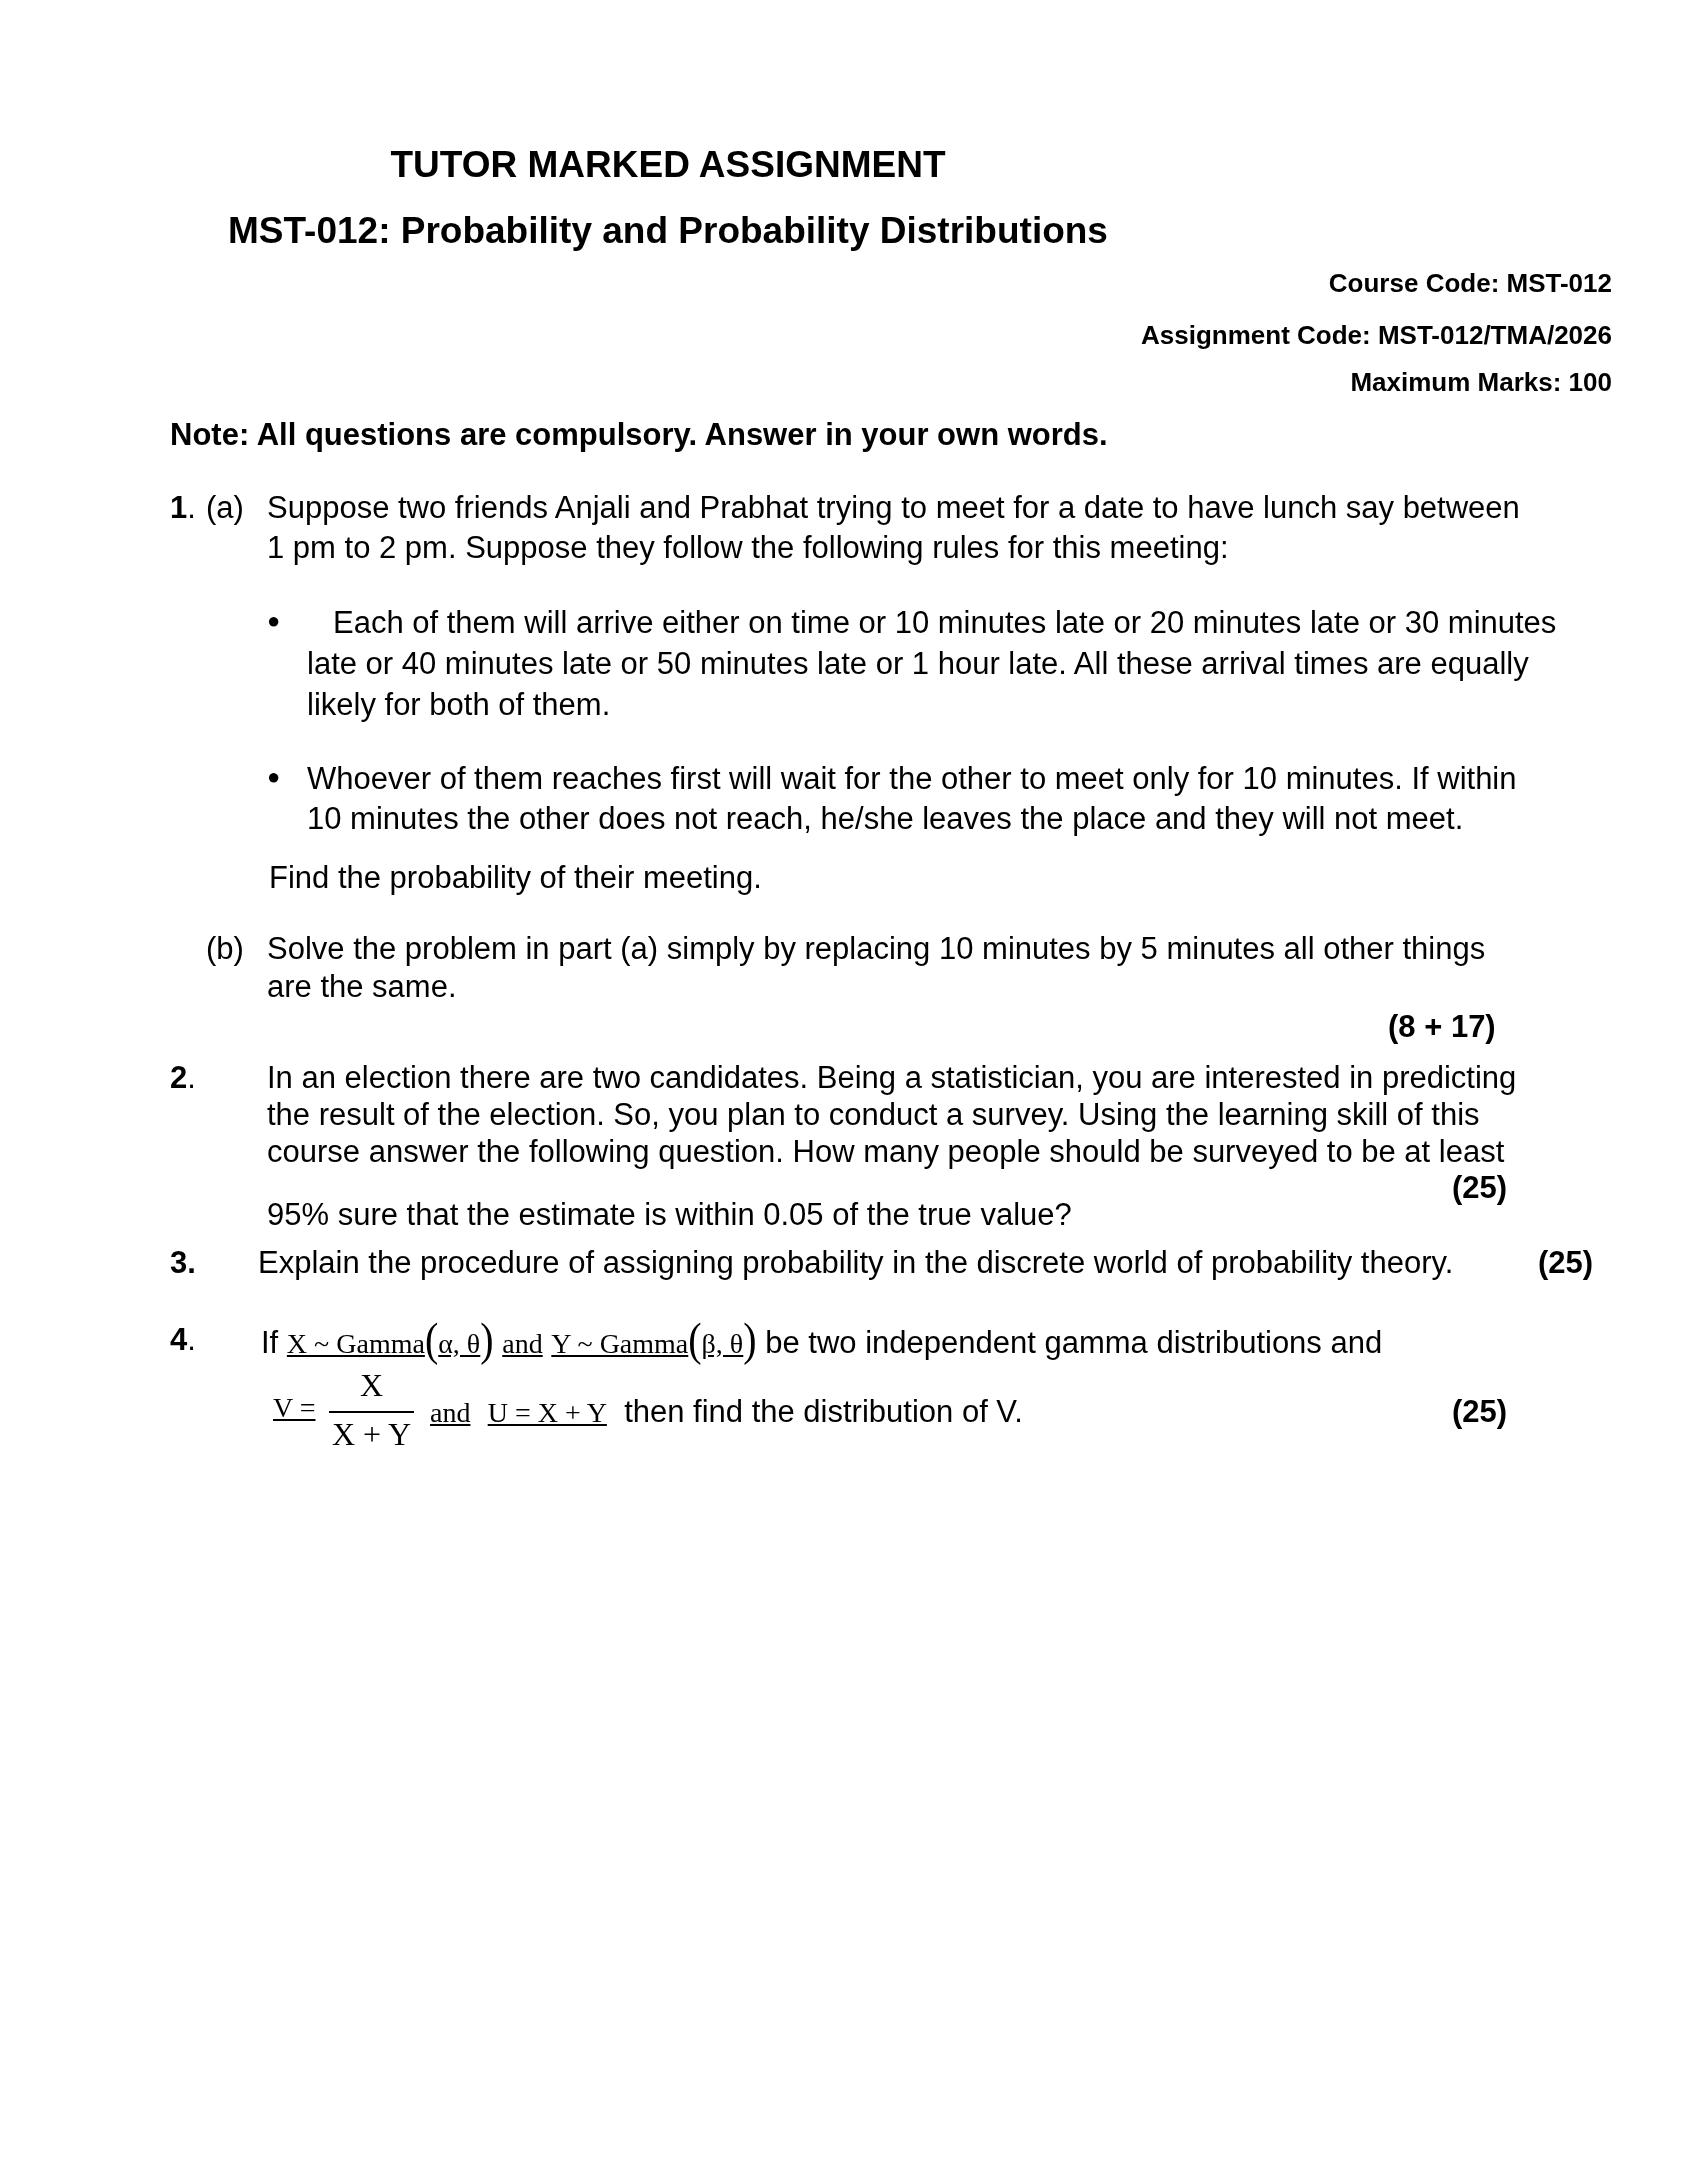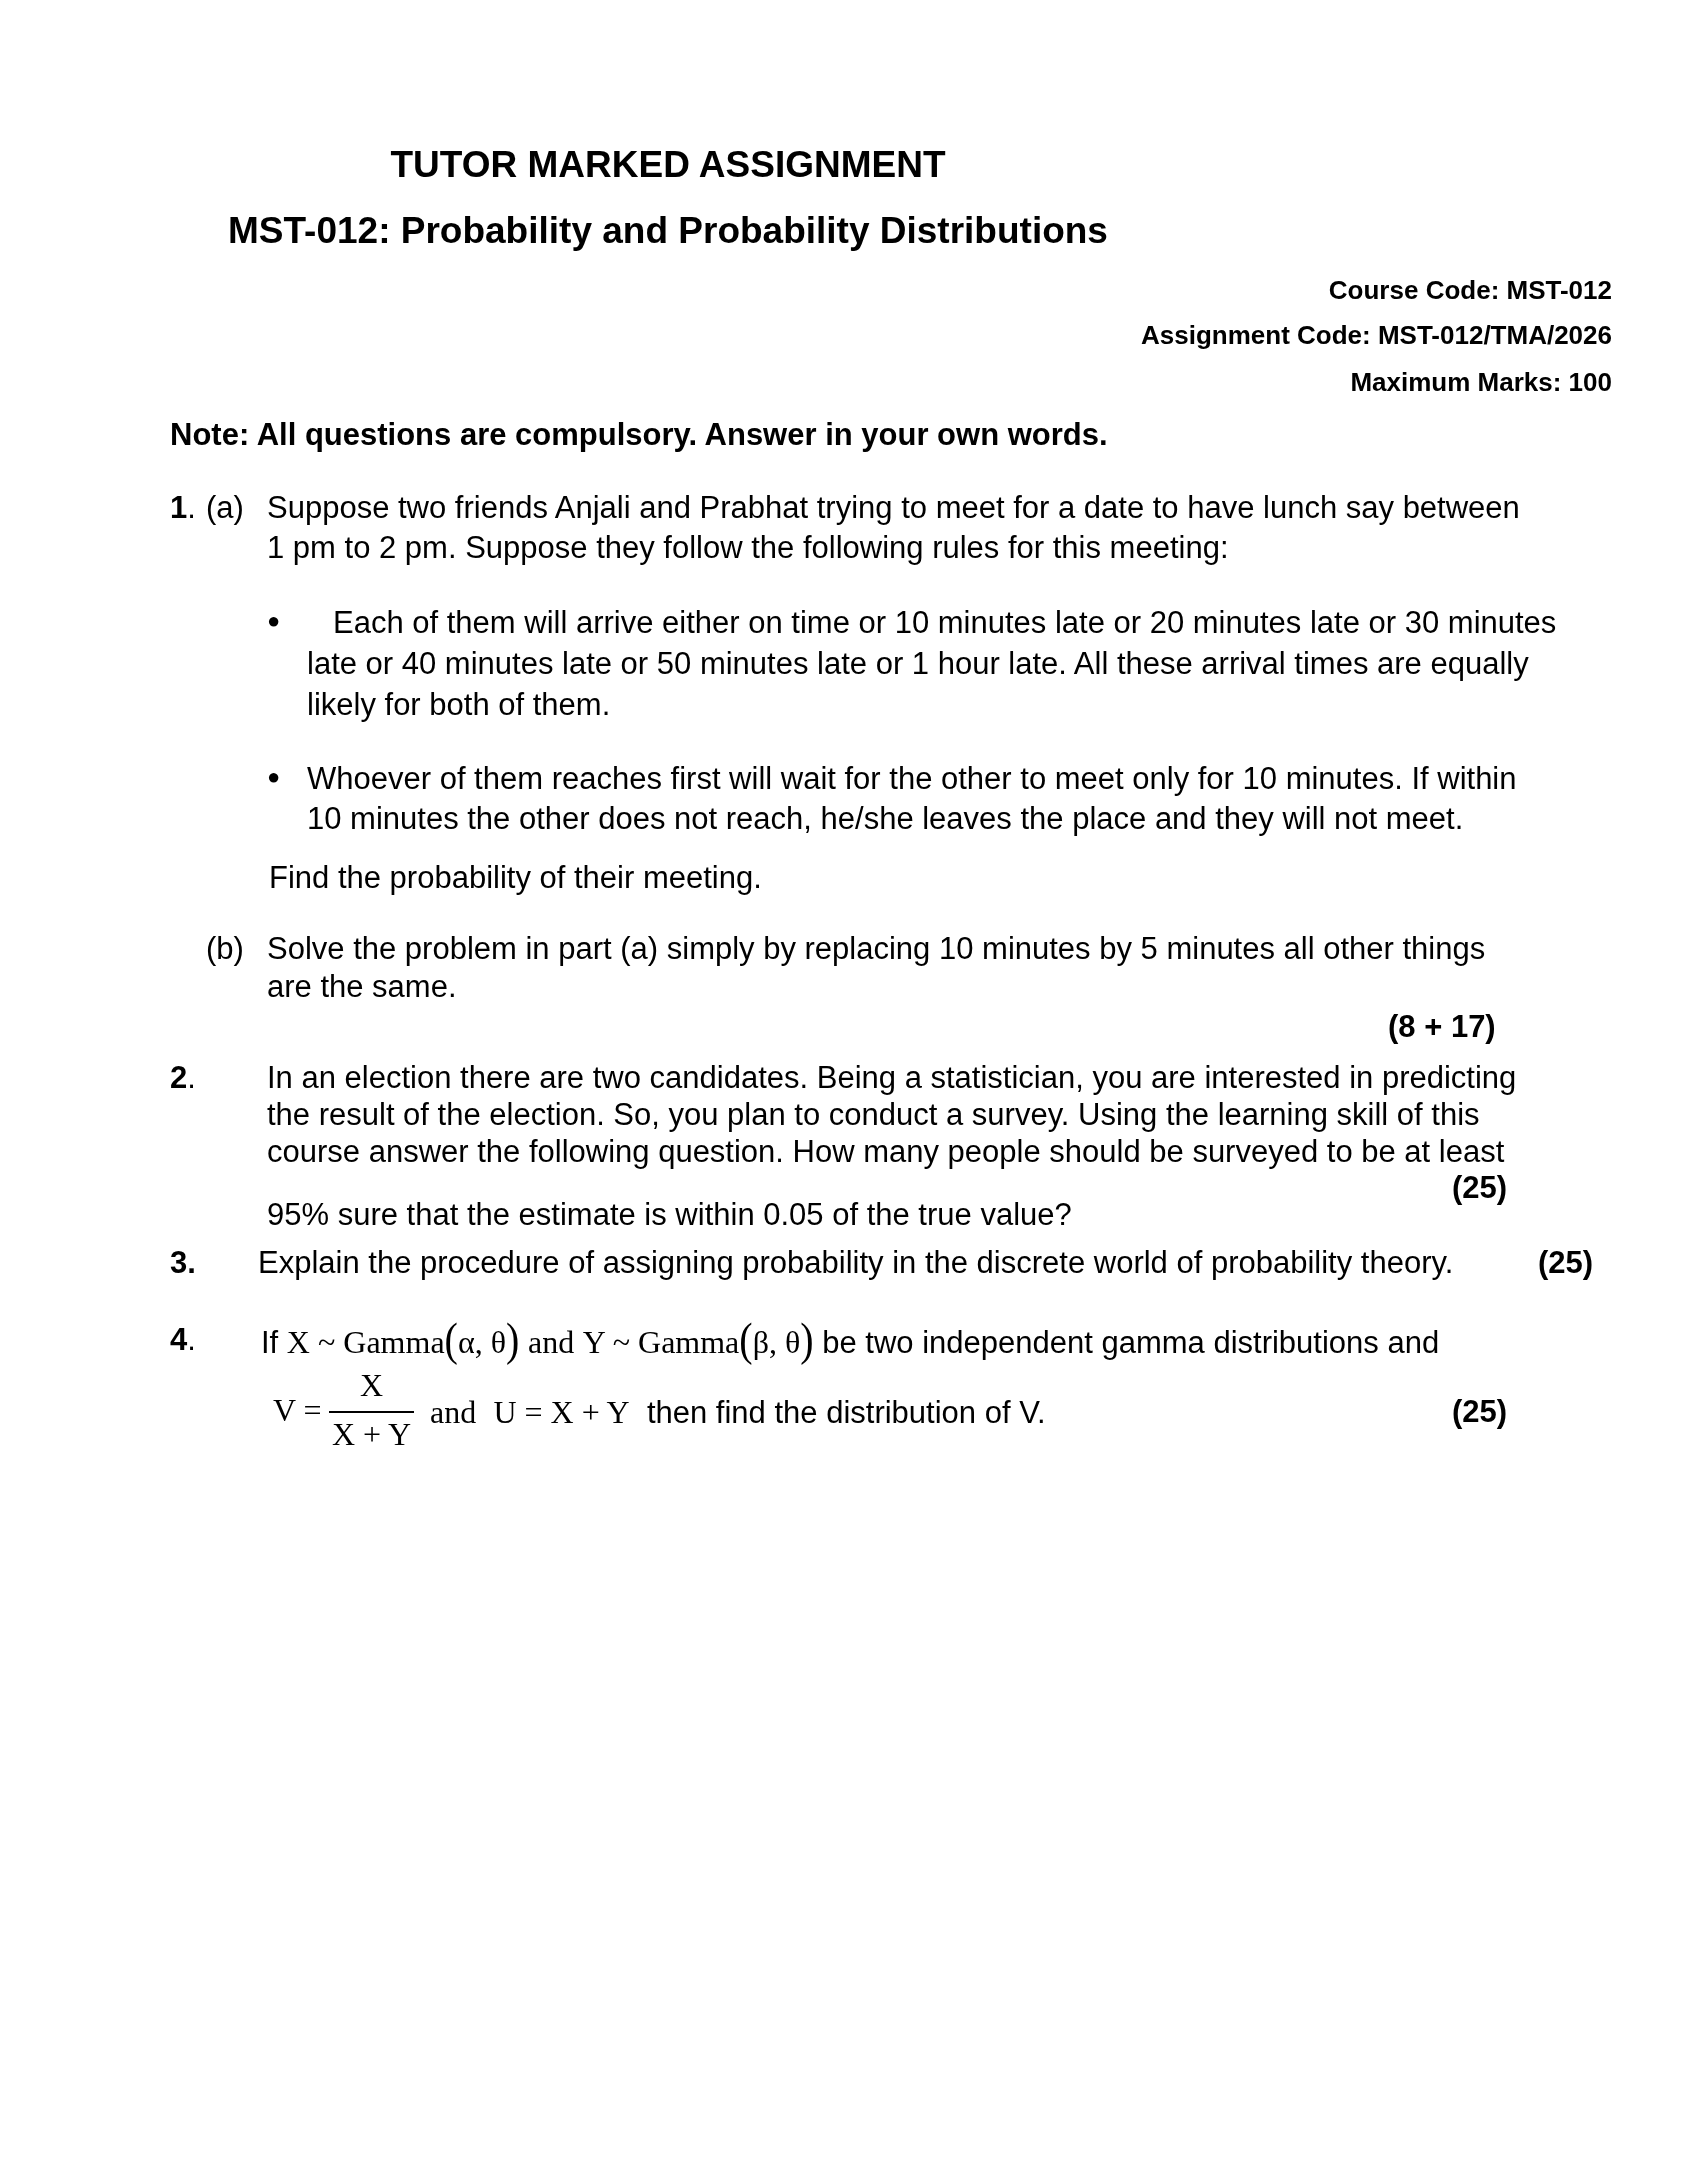--- a/index.html
+++ b/index.html
@@ -3,32 +3,32 @@
 <meta charset="utf-8">
 <style>
   html, body { margin:0; padding:0; background:#ffffff; }
   body { width:1683px; height:2178px; position:relative; overflow:hidden; color:#000;
          font-family:"Liberation Sans", sans-serif; }
   .abs { position:absolute; white-space:nowrap; }
   .title { left:0; width:1336px; text-align:center; font-weight:bold; font-size:37px; }
   .meta { right:71px; font-weight:bold; font-size:26px; text-align:right; }
   .txt { font-size:31px; line-height:40px; }
   .b { font-weight:bold; }
-  .math { font-family:"Liberation Serif", serif; font-size:32px; }
+  .math { font-family:"Liberation Serif", serif; font-size:28px;text-decoration:underline; }
   .paren { font-family:"Liberation Serif", serif; font-size:40px; transform:scaleY(1.15); display:inline-block; }
   .bullet { font-size:22px; }
   .frac { position:absolute; font-family:"Liberation Serif", serif; font-size:32px; text-align:center; }
   .fracline { position:absolute; height:2px; background:#000; }
 </style>
 </head>
 <body>
 
 <div class="abs title" style="top:144px;">TUTOR MARKED ASSIGNMENT</div>
 <div class="abs title" style="top:210px;">MST-012: Probability and Probability Distributions</div>
-<div class="abs meta" style="top:275px;">Course Code: MST-012</div>
+<div class="abs meta" style="top:268px;">Course Code: MST-012</div>
 <div class="abs meta" style="top:320px;margin-left:36px;">Assignment Code: MST-012/TMA/2026</div>
 <div class="abs meta" style="top:367px;">Maximum Marks: 100</div>
 
 <div class="abs txt b" style="left:170px; top:415px;">Note: All questions are compulsory. Answer in your own words.</div>
 
 <div>
   <div class="abs txt" style="left:170px; top:488px;"><span class="b">1</span><span>.</span></div>
   <div class="abs txt" style="left:206px; top:488px;">(a)</div>
   <div class="abs txt" style="left:267px; top:488px;">Suppose two friends Anjali and Prabhat trying to meet for a date to have lunch say between</div>
   <div class="abs txt" style="left:267px; top:528px;">1 pm to 2 pm. Suppose they follow the following rules for this meeting:</div>

